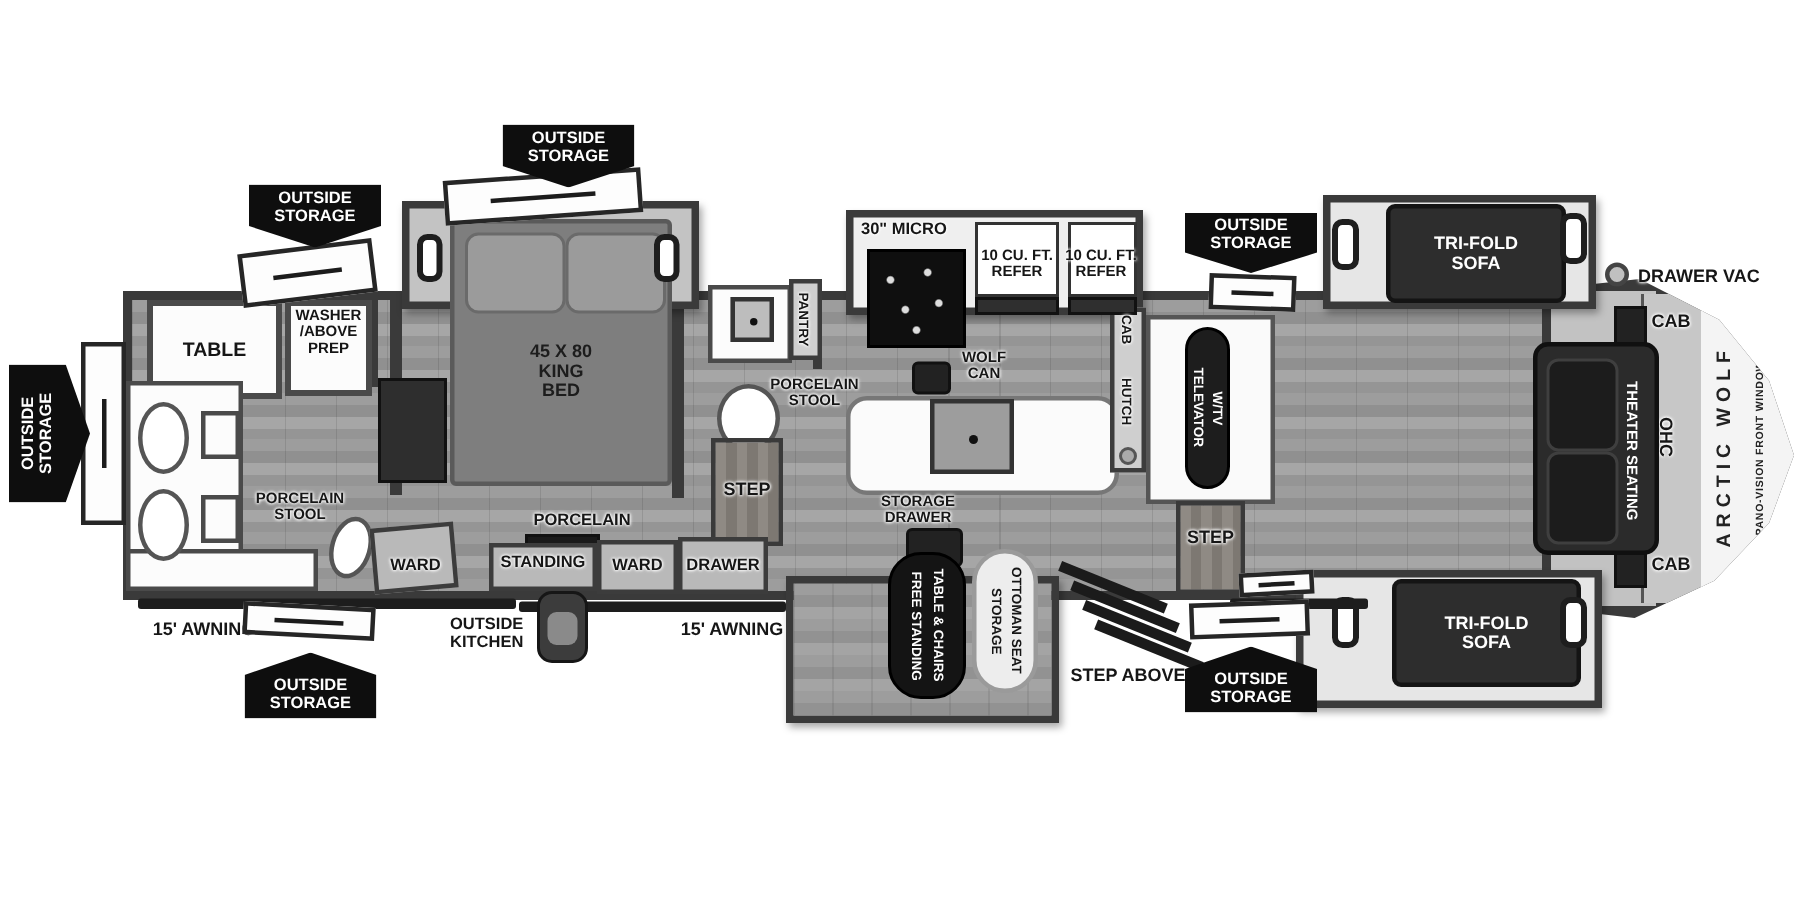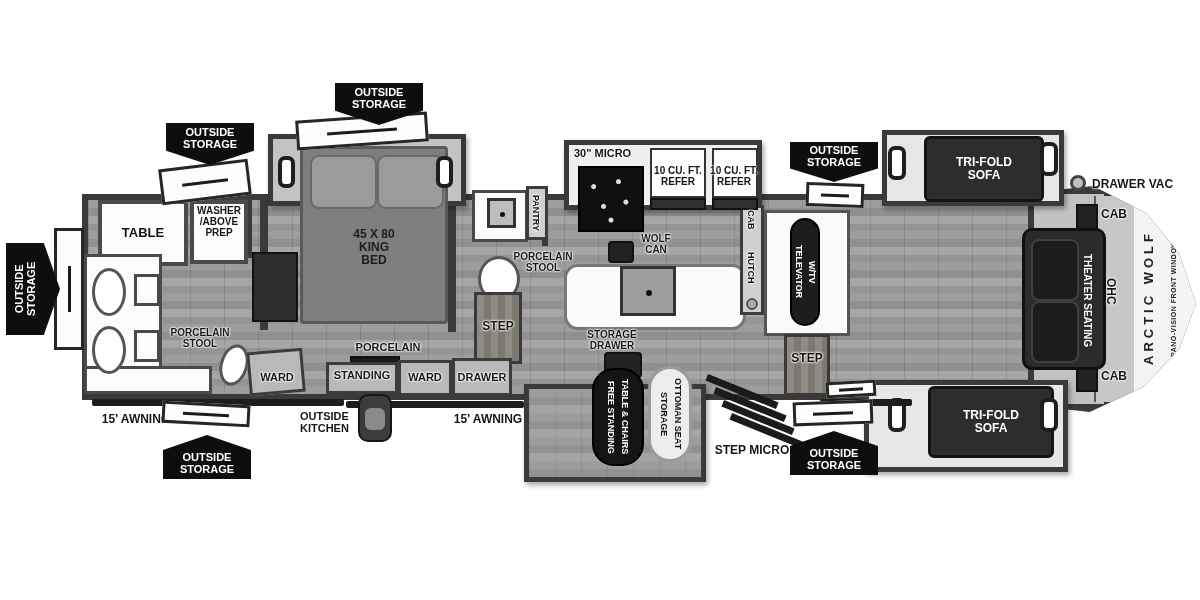--- a/index.html
+++ b/index.html
@@ -221,21 +221,21 @@
     <div class="lbl vlr" style="position:static;font-size:9px;line-height:1.5;text-shadow:none;">STORAGE
 OTTOMAN SEAT</div>
   </div>
 
   <div class="abs" style="left:700px;top:382px;width:100px;height:64px;z-index:5;">
     <div class="stairbar" style="left:4px;top:6px;width:76px;"></div>
     <div class="stairbar" style="left:12px;top:19px;width:76px;"></div>
     <div class="stairbar" style="left:20px;top:32px;width:76px;"></div>
     <div class="stairbar" style="left:28px;top:45px;width:76px;"></div>
   </div>
-  <div class="lbl" style="left:704px;top:444px;width:96px;font-size:12px;">STEP MICRO</div>
+  <div class="lbl" style="left:704px;top:444px;width:96px;font-size:12px;">STEP ABOVE</div>
   <div class="door" style="left:826px;top:381px;width:50px;height:16px;transform:rotate(-3deg);">
       <div class="dash"></div>
     </div>
   <div class="awnbar" style="left:820px;top:399px;width:92px;"></div>
 
   <div class="awnbar" style="left:92px;top:399px;width:252px;"></div>
   <div class="awnbar" style="left:346px;top:401px;width:178px;"></div>
   <div class="lbl" style="left:96px;top:413px;width:80px;font-size:12px;">15' AWNING</div>
   <div class="lbl" style="left:448px;top:413px;width:80px;font-size:12px;">15' AWNING</div>
 

